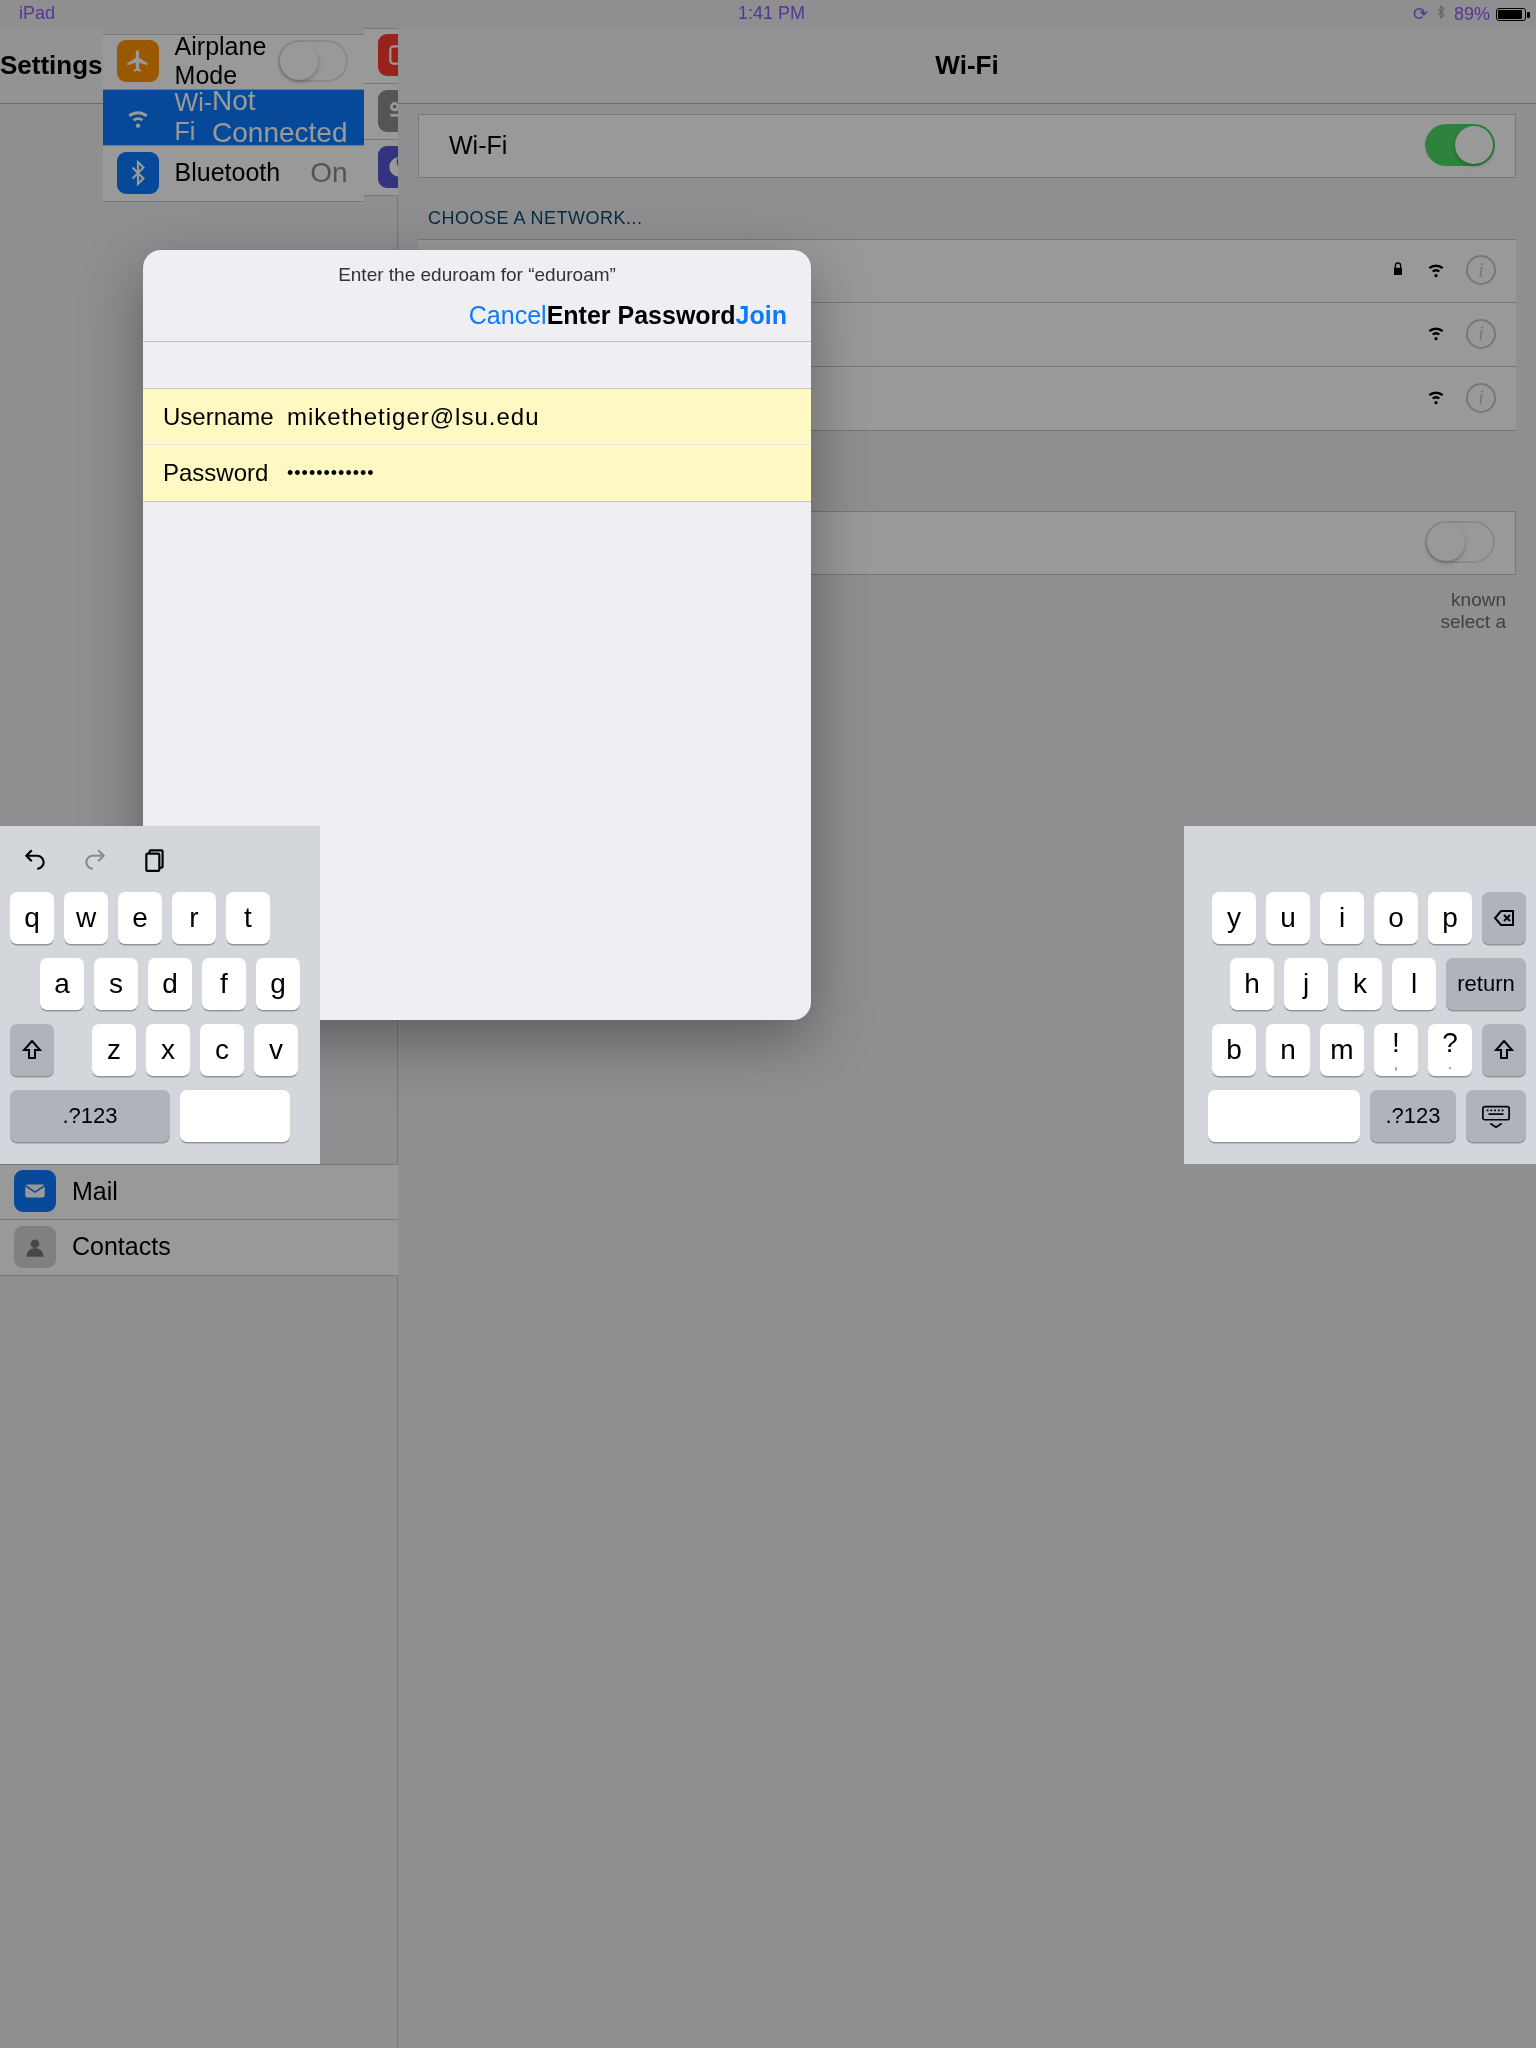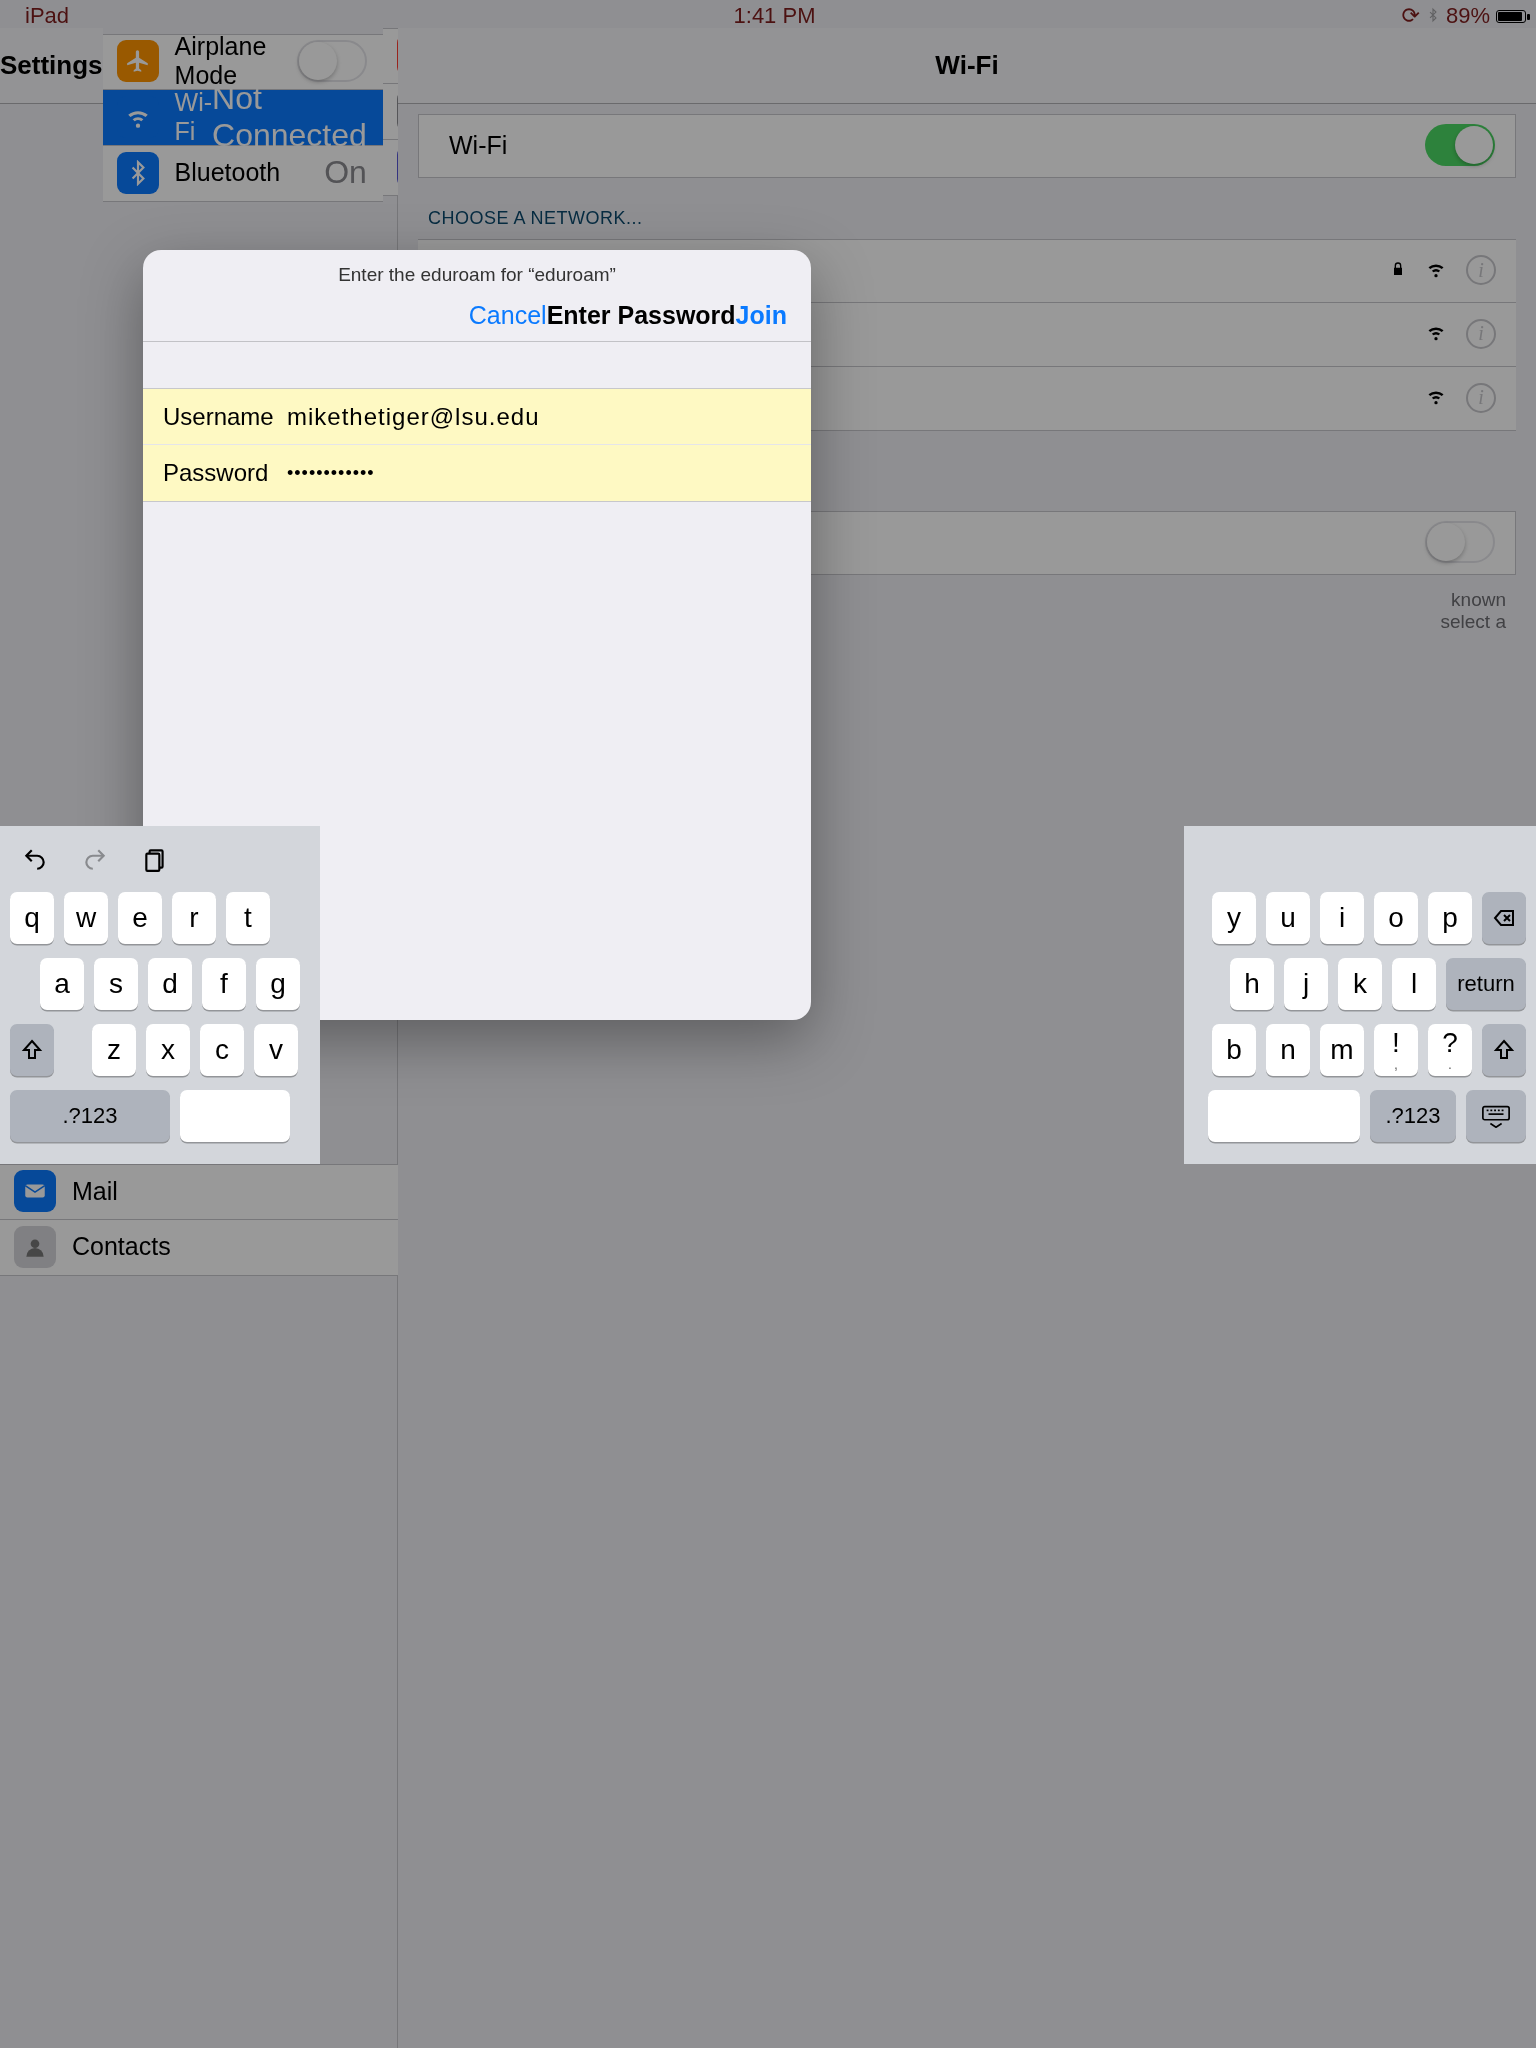--- a/index.html
+++ b/index.html
@@ -1,40 +1,40 @@
 <!DOCTYPE html>
 <html><head>
 <meta charset="utf-8">
 <style>
   * { box-sizing: border-box; margin: 0; padding: 0; font-family: -apple-system, "Helvetica Neue", Helvetica, Arial, sans-serif; }
   html, body { width: 1536px; height: 2048px; background: #efeff4; overflow: hidden; position: relative; }
 
   
-  .statusbar { position:absolute; top:0; left:13px; right:0; height:28px; font-size:22px; color:#7f1d1d; }
+  .statusbar { position:absolute; top:0; left:7px; right:0; height:28px; font-size:18px; color:#8b5cf6; }
   .statusbar .left { position:absolute; left:12px; top:3px; }
   .statusbar .center { position:absolute; left:50%; top:3px; transform:translateX(-50%); font-weight:500; }
   .statusbar .right { position:absolute; right:10px; top:3px; display:flex; align-items:center; gap:6px; }
   .battery-body { width:30px; height:13px; border:1.5px solid #000; border-radius:3px; position:relative; display:inline-block; vertical-align:middle; }
   .battery-body::after { content:""; position:absolute; right:-5px; top:3px; width:3px; height:6px; background:#000; border-radius:1px; }
   .battery-fill { position:absolute; left:1px; top:1px; bottom:1px; width:85%; background:#000; border-radius:1px; }
 
   .columns { position:absolute; top:28px; left:0; right:0; bottom:0; display:flex; }
   .sidebar { width:398px; background:#efeff4; border-right:1px solid #c7c7cb; display:flex; flex-direction:row; }
   .detail { flex:1; background:#efeff4; display:flex; flex-direction:column; }
 
   .header { height:76px; display:flex; align-items:center; justify-content:center; border-bottom:1px solid #b1b1b4; background:#f6f6f8; }
   .header h1 { font-size:26px; font-weight:600; }
 
   .group { margin-top:0; }
   .group-gap { height:50px; }
   .row { height:56px; background:#fff; display:flex; align-items:center; padding:0 16px 2px 14px; border-bottom:1px solid #c7c7cb; font-size:25px; }
   .row:first-child { border-top:1px solid #c7c7cb; }
   .row .icon-slot { width:42px; height:42px; border-radius:9px; display:flex; align-items:center; justify-content:center; margin-right:16px; flex-shrink:0; }
   .row .label { flex:1; color:#000; }
-  .row .trail { color:#8a8a8f; font-size:32px; }
+  .row .trail { color:#8a8a8f; font-size:28px; }
   .row.selected { background:#0a7aff; }
   .row.selected .label, .row.selected .trail { color:#fff; }
 
   
   .ic-airplane { background:#ff9501; }
   .ic-wifi { background:#0a7aff; }
   .ic-bt { background:#0a7aff; }
   .ic-notif { background:#ff3b30; }
   .ic-cc { background:#8e8e93; }
   .ic-dnd { background:#5756d6; }

